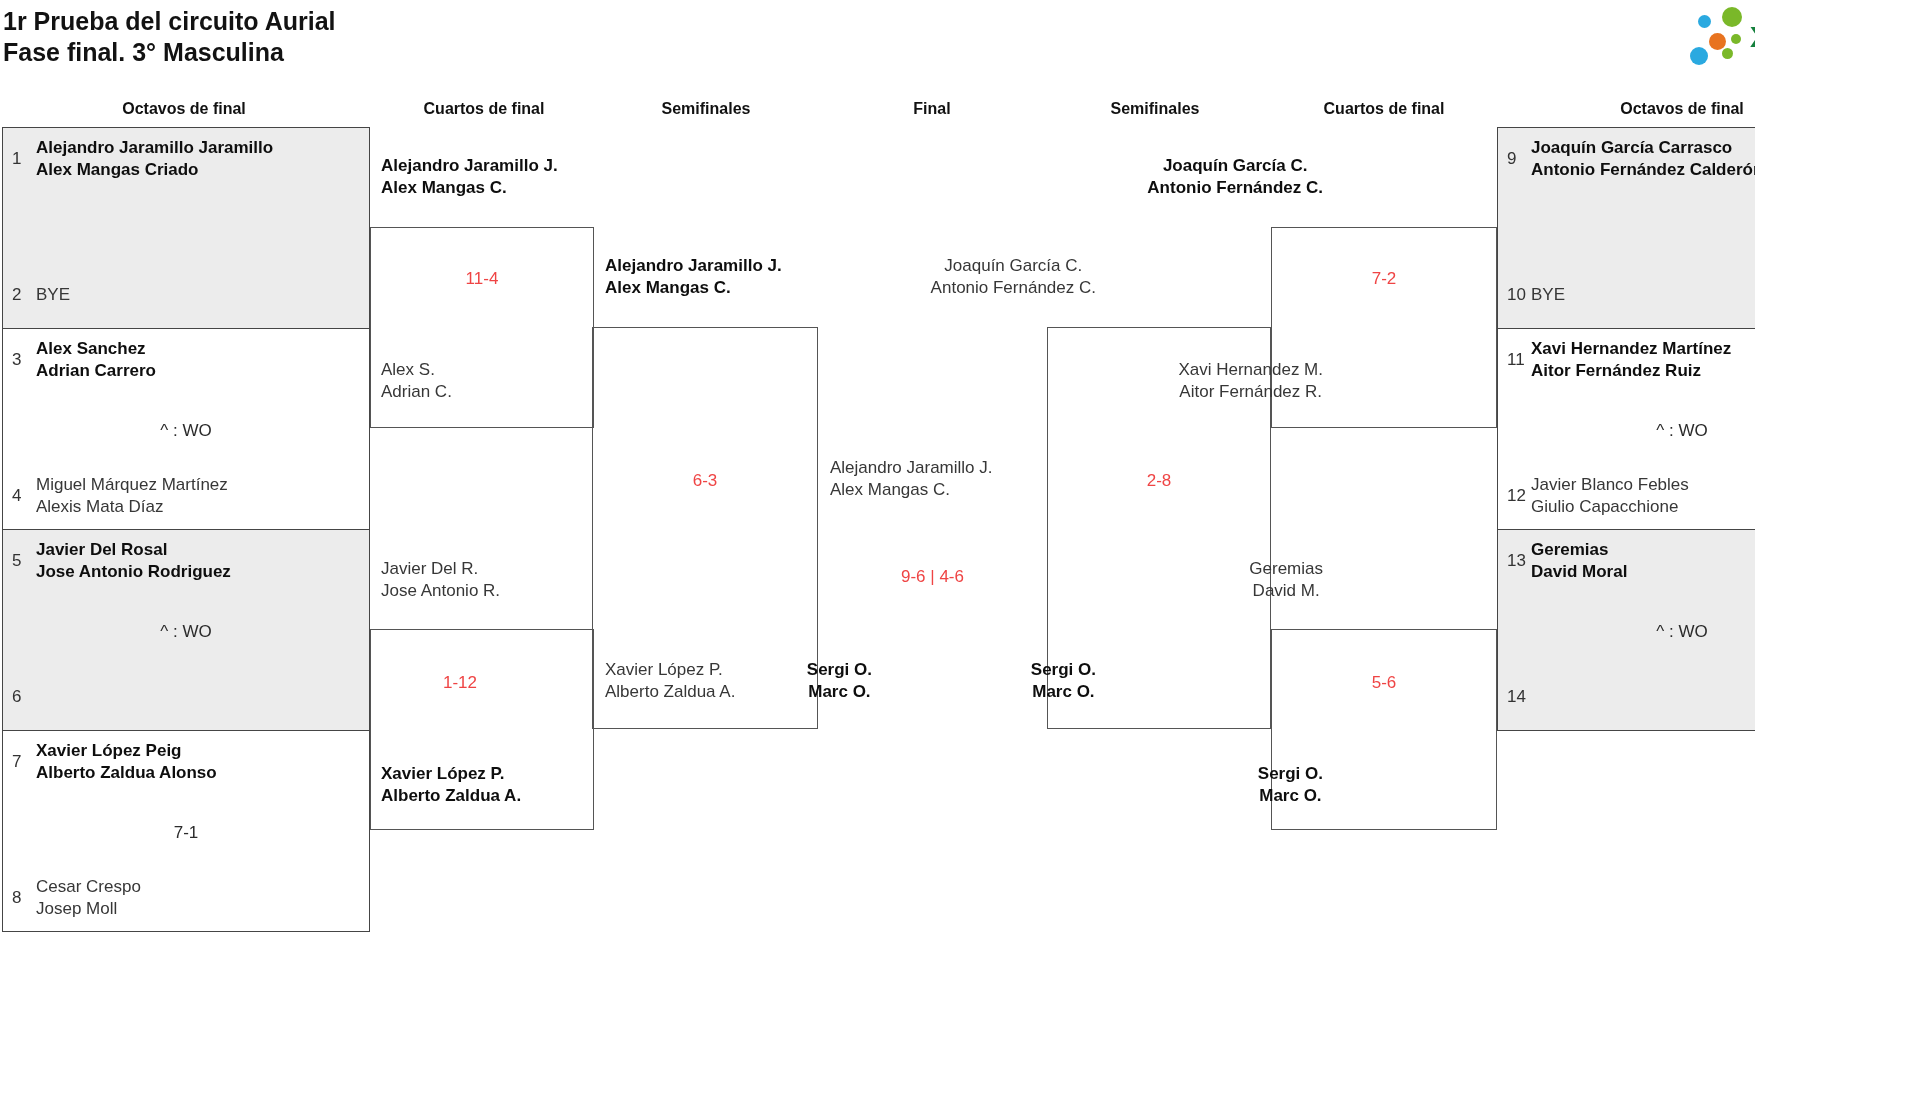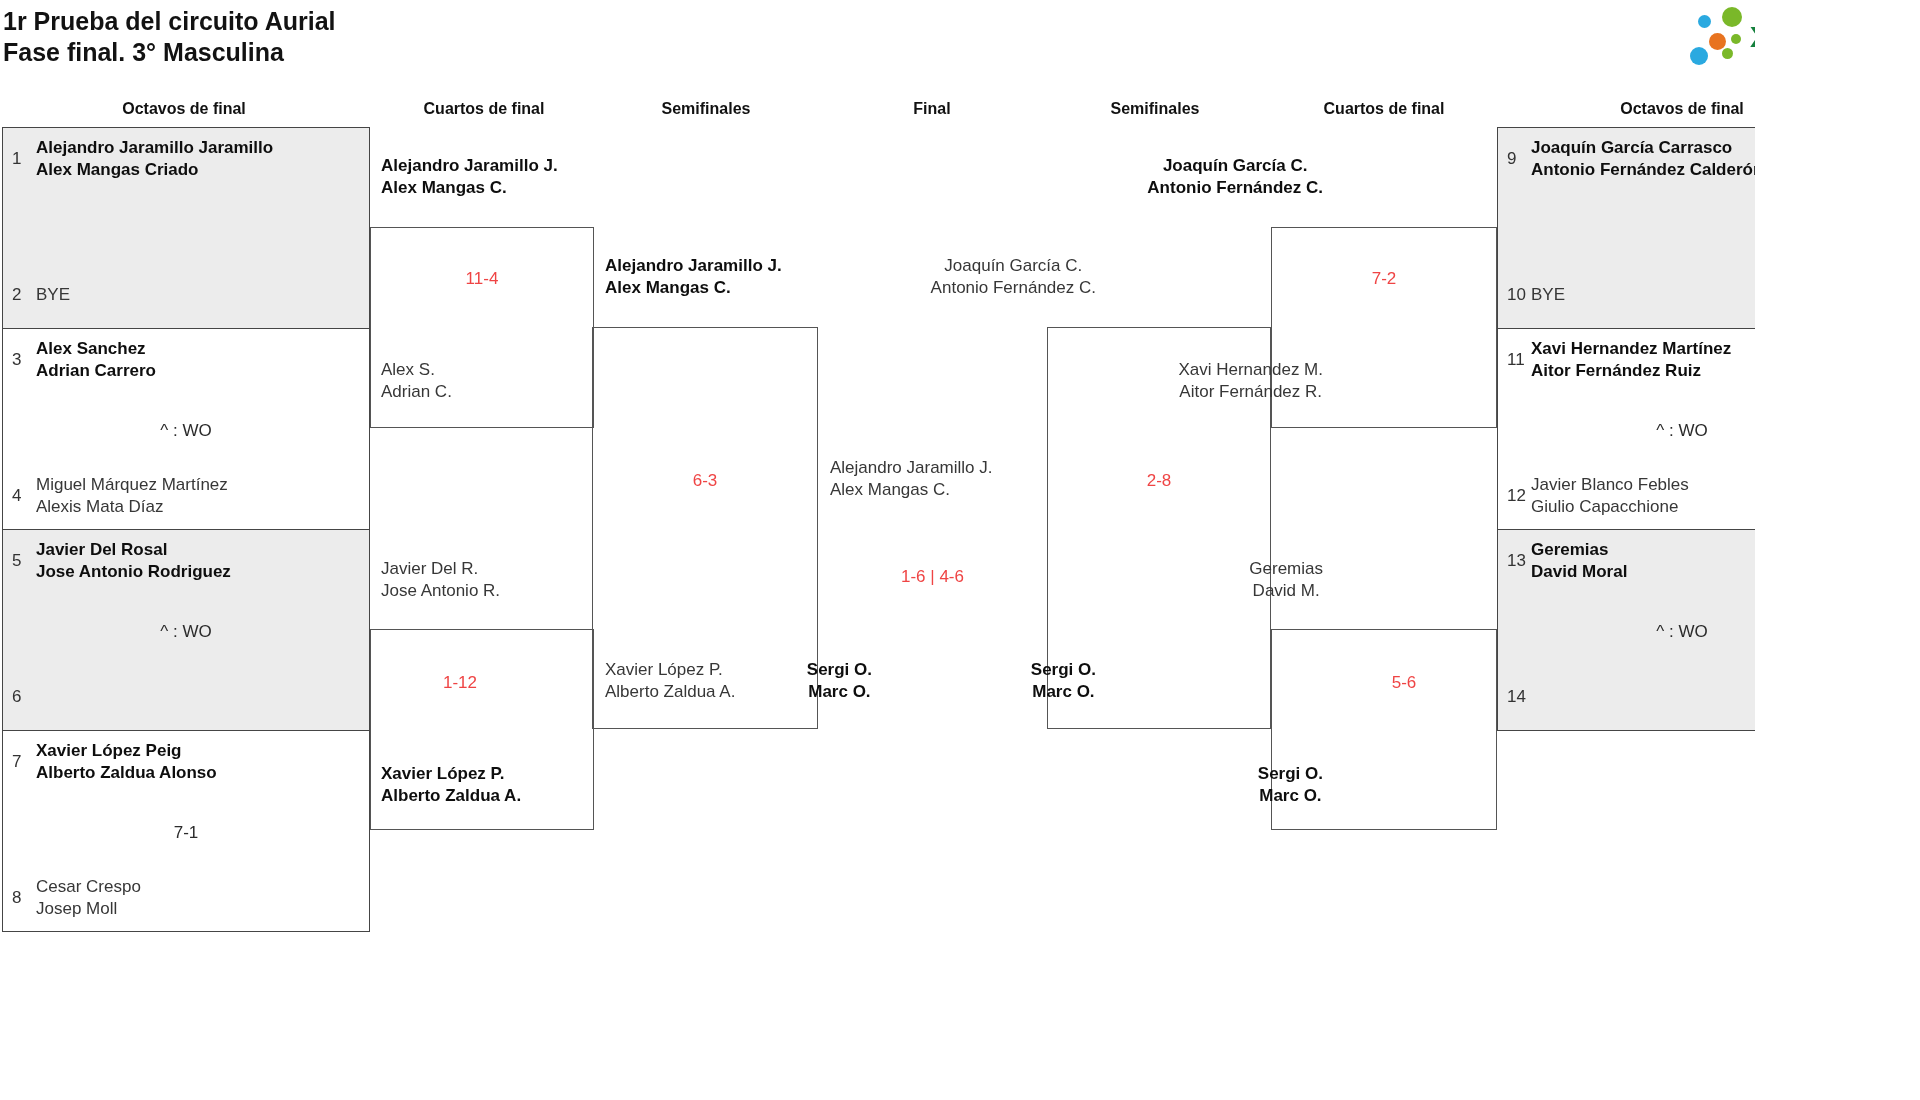--- a/index.html
+++ b/index.html
@@ -222,21 +222,21 @@
   <div class="score" style="left:592px;top:471px;width:226px;">6-3</div>
   <div class="mlabel" style="left:605px;top:659px;">
     <div class="line">Xavier López P.</div>
     <div class="line">Alberto Zaldua A.</div>
   </div>
 
   <div class="mlabel" style="left:830px;top:457px;">
     <div class="line">Alejandro Jaramillo J.</div>
     <div class="line">Alex Mangas C.</div>
   </div>
-  <div class="score" style="left:818px;top:567px;width:229px;">1-6 | 4-6</div>
+  <div class="score" style="left:818px;top:567px;width:229px;">9-6 | 4-6</div>
   <div class="mlabel bold alignright" style="right:883px;top:659px;">
     <div class="line">Sergi O.</div>
     <div class="line">Marc O.</div>
   </div>
 
   <div class="mlabel alignright" style="right:659px;top:255px;">
     <div class="line">Joaquín García C.</div>
     <div class="line">Antonio Fernández C.</div>
   </div>
   <div class="score" style="left:1047px;top:471px;width:224px;">2-8</div>
@@ -252,19 +252,19 @@
   <div class="score" style="left:1271px;top:269px;width:226px;">7-2</div>
   <div class="mlabel alignright" style="right:432px;top:359px;">
     <div class="line">Xavi Hernandez M.</div>
     <div class="line">Aitor Fernández R.</div>
   </div>
 
   <div class="mlabel alignright" style="right:432px;top:558px;">
     <div class="line">Geremias</div>
     <div class="line">David M.</div>
   </div>
-  <div class="score" style="left:1271px;top:673px;width:226px;padding-left:20px;">5-6</div>
+  <div class="score" style="left:1271px;top:673px;width:226px;">5-6</div>
   <div class="mlabel bold alignright" style="right:432px;top:763px;">
     <div class="line">Sergi O.</div>
     <div class="line">Marc O.</div>
   </div>
 
 </div>
 
 </body></html>

